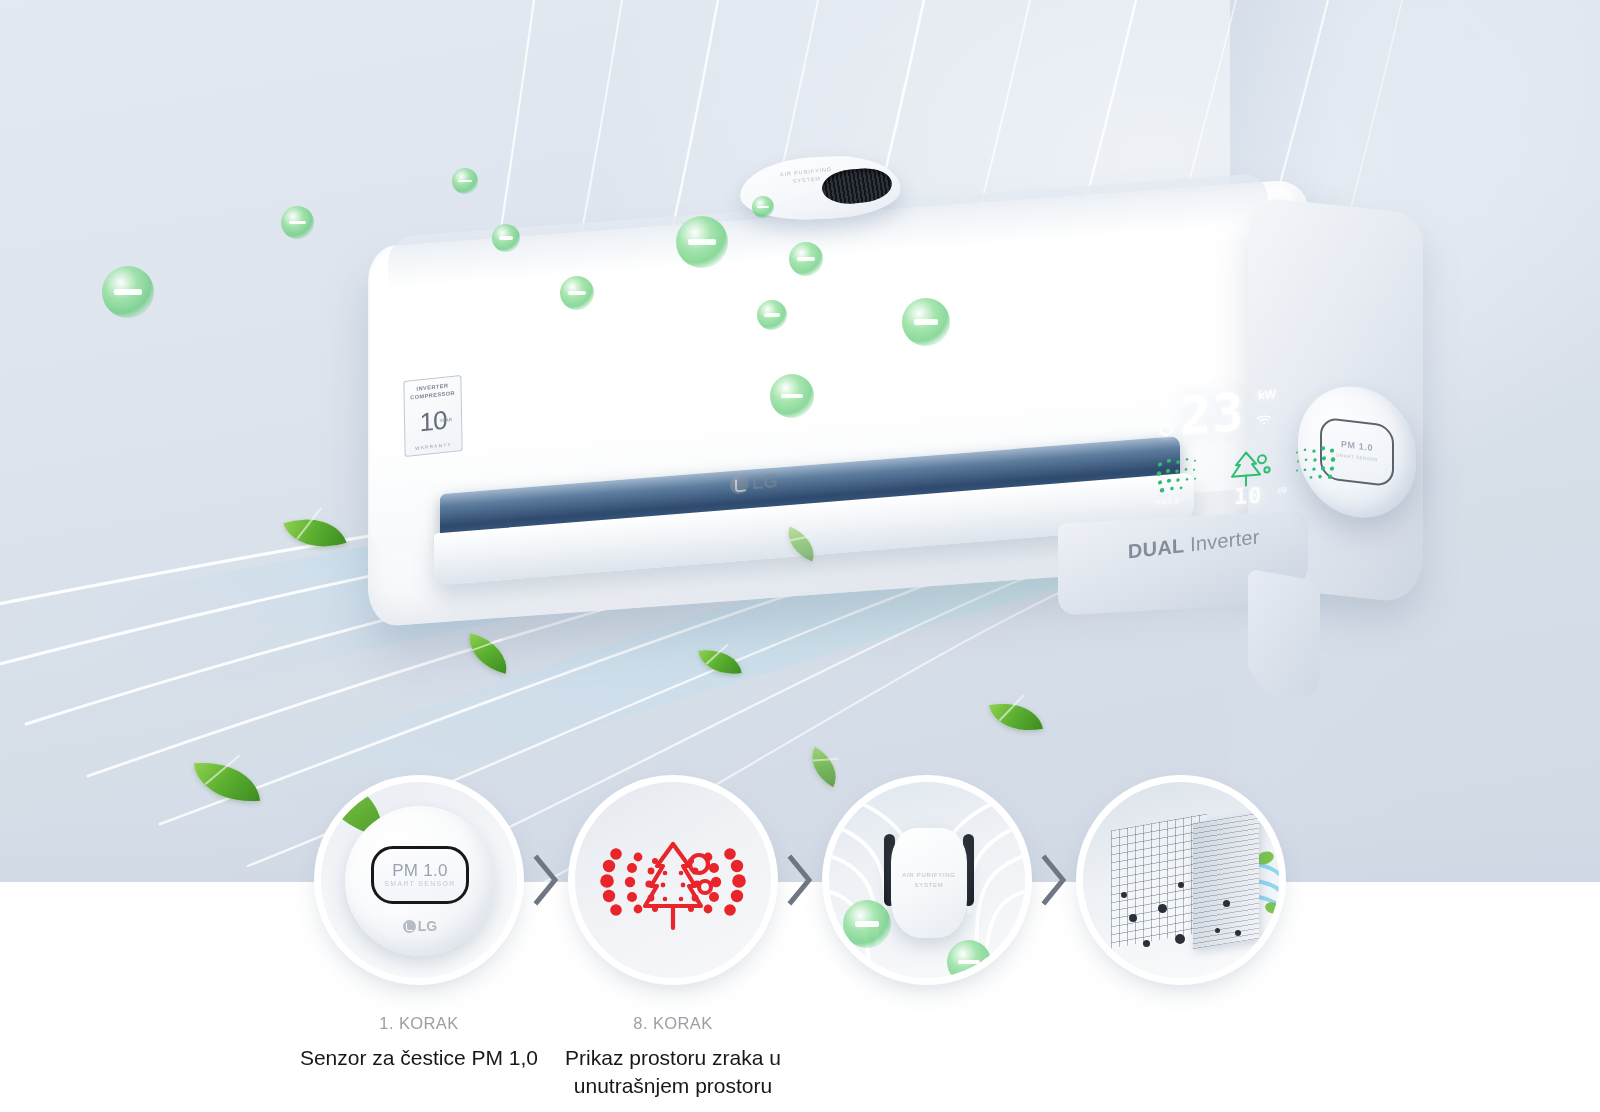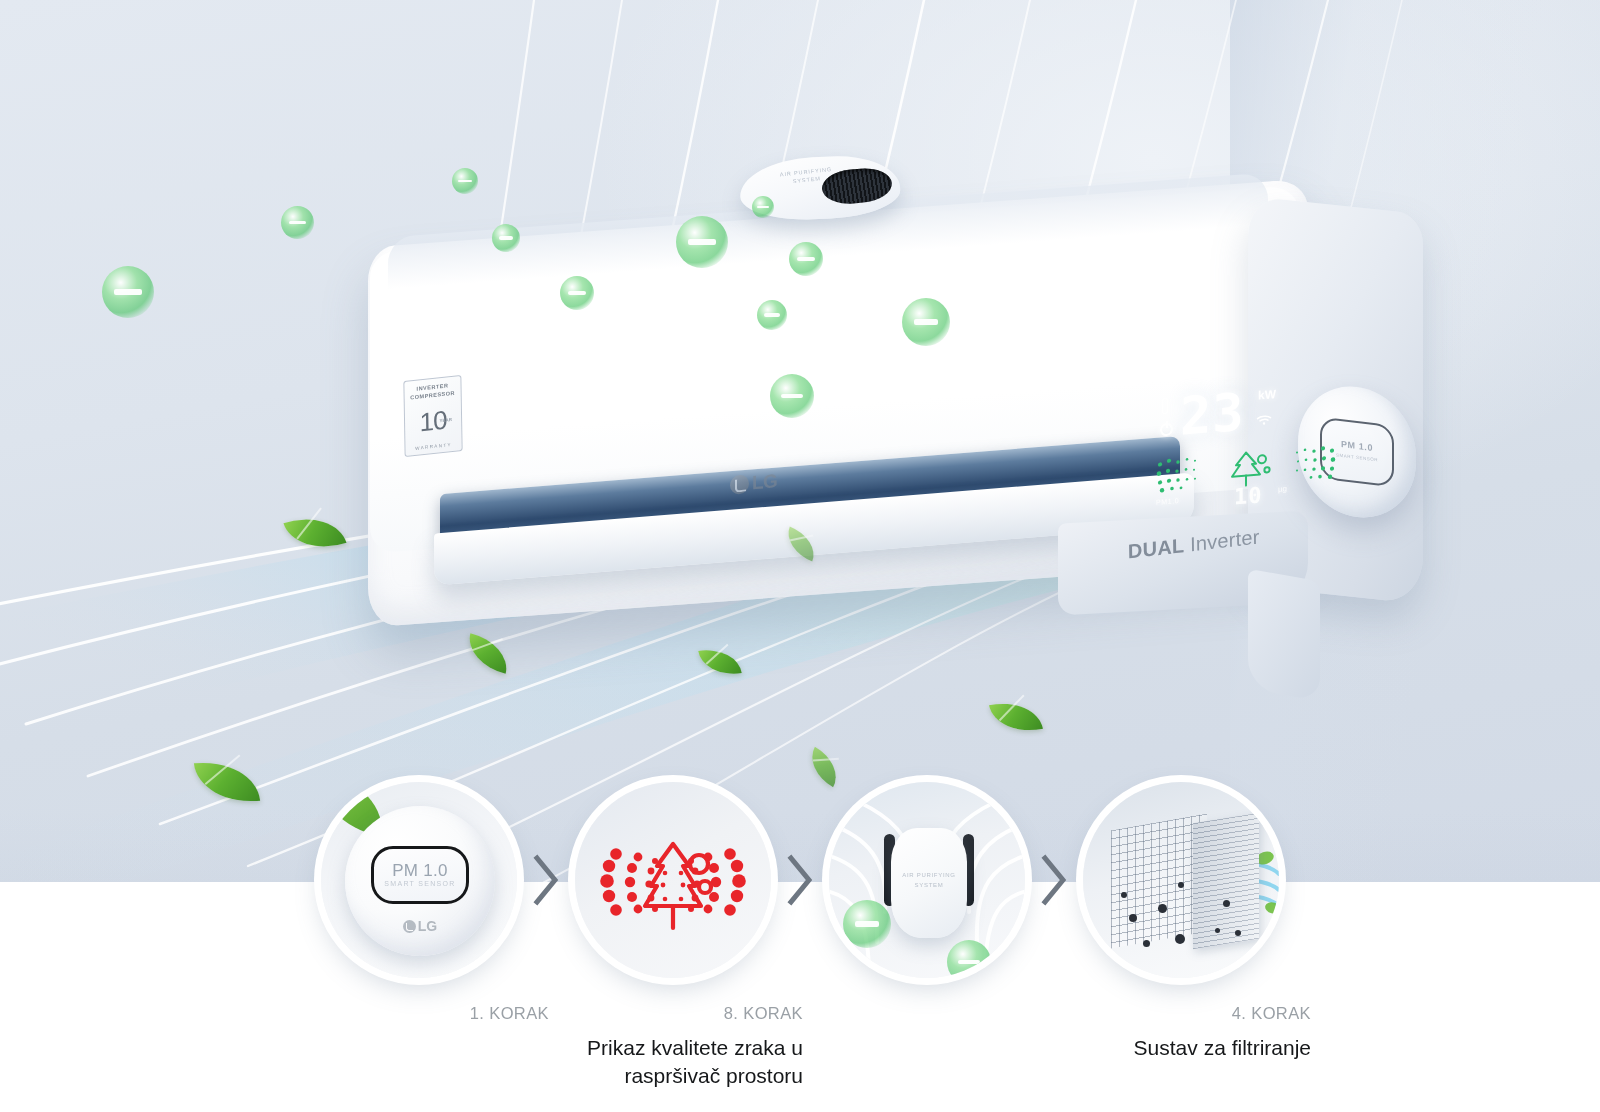--- a/index.html
+++ b/index.html
@@ -247,21 +247,21 @@
   .step { width:200px; display:flex; flex-direction:column; align-items:center; }
   .circle {
     width:196px; height:196px; border-radius:50%;
     background:#f4f6f8; overflow:hidden; position:relative;
     box-shadow:0 0 0 7px #ffffff, 0 10px 26px rgba(110,128,152,.30);
   }
   .chev {
     width:54px; height:196px; display:flex; align-items:center; justify-content:center; flex:0 0 auto;
   }
   .chev svg { display:block; }
-  .step-caption { margin-top:26px; text-align:right; width:260px; }
+  .step-caption { margin-top:36px; text-align:center; width:260px; }
   .step-num {
     font-size:16.5px; color:#9aa0a6; letter-spacing:.4px; margin-bottom:11px;
   }
   .step-title {
     font-size:21px; color:#16181a; line-height:1.32; font-weight:400;
   }
 
   
   .c1-bg { position:absolute; inset:0; background:linear-gradient(160deg,#e9edf2 0%,#f3f5f8 40%,#fafbfc 100%); }
   .c1-leaf { position:absolute; left:-6px; top:-4px; width:72px; height:52px;
@@ -530,20 +530,21 @@
             <div class="c1-sub">SMART SENSOR</div>
           </div>
           <div class="c1-lg">
             <span class="c1-lg-mark"></span>
             <span class="c1-lg-text">LG</span>
           </div>
         </div>
       </div>
       <div class="step-caption">
         <div class="step-num">1. KORAK</div>
+        <div class="step-title">Senzor za čestice PM 1,0</div>
       </div>
     </div>
 
     <div class="chev">
       <svg width="30" height="52" viewBox="0 0 30 52">
           <path d="M6 4 L 24 26 L 6 48" fill="none" stroke="#6e7782" stroke-width="5" stroke-linecap="square" stroke-linejoin="miter"></path>
         </svg>
     </div>
 
     <div class="step">
@@ -591,21 +592,21 @@
           <g fill="none" stroke="#e8252a" stroke-width="4.2" stroke-linejoin="round" stroke-linecap="round">
             <path d="M98 62 L 82 84 L 88 84 L 76 104 L 82 104 L 70 124 L 126 124 L 114 104 L 120 104 L 108 84 L 114 84 Z"></path>
             <path d="M98 124 L 98 146"></path>
             <circle cx="124" cy="82" r="9"></circle>
             <circle cx="130" cy="105" r="6"></circle>
           </g>
         </svg>
       </div>
       <div class="step-caption">
         <div class="step-num">8. KORAK</div>
-        <div class="step-title">Prikaz kvalitete zraka u raspršivač prostoru</div>
+        <div class="step-title">Prikaz prostoru zraka u unutrašnjem prostoru</div>
       </div>
     </div>
 
     <div class="chev">
       <svg width="30" height="52" viewBox="0 0 30 52">
           <path d="M6 4 L 24 26 L 6 48" fill="none" stroke="#6e7782" stroke-width="5" stroke-linecap="square" stroke-linejoin="miter"></path>
         </svg>
     </div>
 
     <div class="step">
@@ -661,20 +662,16 @@
         <div class="dust" style="left:38px; top:110px; width:6px; height:6px;"></div>
         <div class="dust" style="left:75px; top:122px; width:9px; height:9px;"></div>
         <div class="dust" style="left:95px; top:100px; width:6px; height:6px;"></div>
         <div class="dust" style="left:46px; top:132px; width:8px; height:8px;"></div>
         <div class="dust" style="left:60px; top:158px; width:7px; height:7px;"></div>
         <div class="dust" style="left:92px; top:152px; width:10px; height:10px;"></div>
         <div class="dust" style="left:140px; top:118px; width:7px; height:7px;"></div>
         <div class="dust" style="left:152px; top:148px; width:6px; height:6px;"></div>
         <div class="dust" style="left:132px; top:146px; width:5px; height:5px;"></div>
       </div>
-      <div class="step-caption">
-        <div class="step-num">4. KORAK</div>
-        <div class="step-title">Sustav za filtriranje</div>
-      </div>
     </div>
 
   </div>
 </div>
 
 </body></html>

